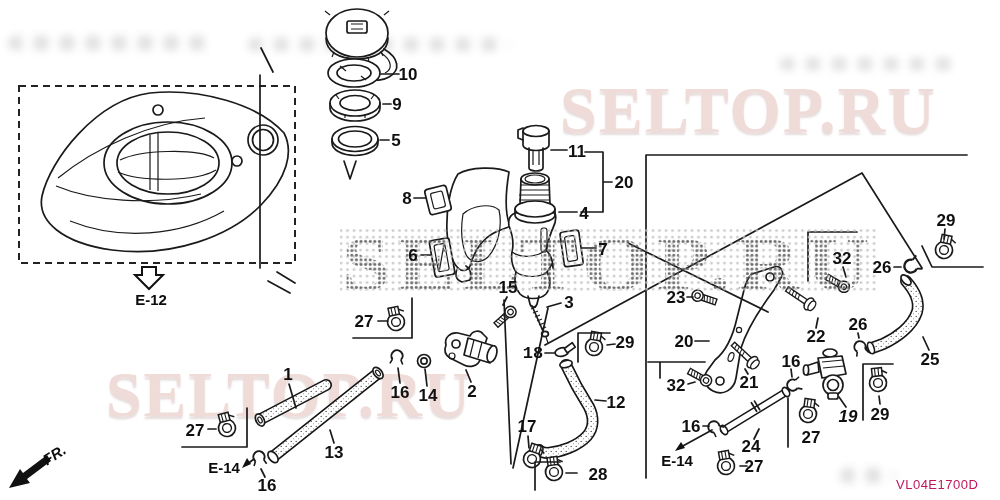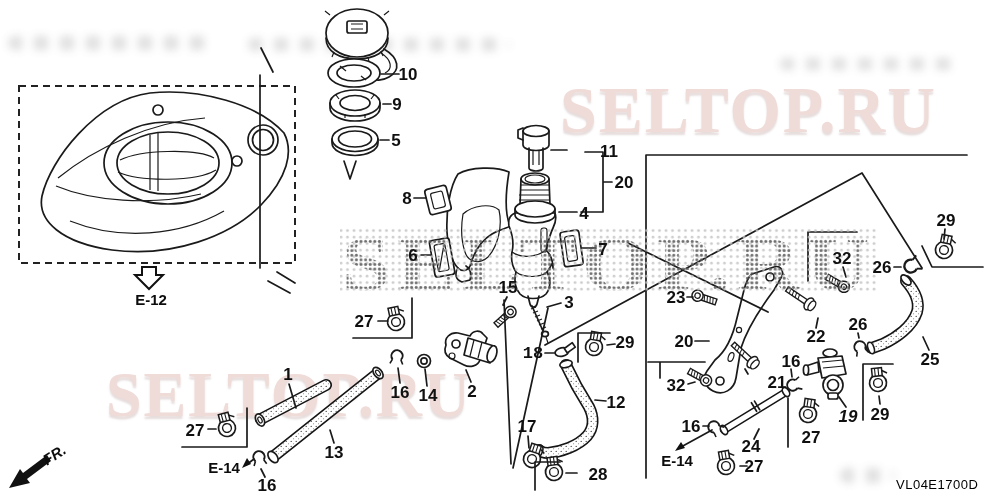--- a/index.html
+++ b/index.html
@@ -25,21 +25,21 @@
   .pipe-o{stroke:#151515;stroke-width:8;fill:none;stroke-linecap:round;}
   .pipe-i{stroke:#ffffff;stroke-width:5.2;fill:none;stroke-linecap:round;}
   
   #callout-layer{position:absolute;left:0;top:0;width:804px;height:500px;z-index:4;pointer-events:none;}
   .callout{position:absolute;transform:translate(-50%,-50%);font-weight:bold;font-size:17px;color:#101010;
            font-family:"Liberation Sans",sans-serif;line-height:1;}
   .ref-label{position:absolute;transform:translate(-50%,-50%);font-weight:bold;font-size:15px;color:#0c0c0c;
            z-index:4;font-family:"Liberation Sans",sans-serif;line-height:1;}
   .fr-label{position:absolute;left:42px;top:446px;font-weight:bold;font-style:italic;font-size:15px;color:#0c0c0c;
            transform:rotate(-33deg);z-index:4;}
-  .diagram-code{position:absolute;left:896px;top:477px;font-size:13px;color:#000000;letter-spacing:.5px;z-index:4;}
+  .diagram-code{position:absolute;left:896px;top:477px;font-size:13px;color:#be185d;letter-spacing:.5px;z-index:4;}
 </style>
 </head>
 <body>
 
 <div class="stage">
 
   <div class="wm wm-top">SELTOP.RU</div>
   <div class="wm wm-bottom">SELTOP.RU</div>
 
   <div class="smudge" style="left:8px;top:36px;width:200px;height:14px;"></div>
@@ -313,21 +313,21 @@
     <g opacity="0.85">
       <rect x="340" y="226" width="538" height="66" fill="url(#dotsLight)"></rect>
       <text x="342" y="290" font-family="Liberation Serif, serif" font-weight="bold" font-size="78" letter-spacing="6" textLength="534" lengthAdjust="spacingAndGlyphs" fill="url(#dotsDark)">SELTOP.RU</text>
     </g>
   </svg>
 
   <div id="callout-layer">
       <span class="callout" style="left: 408px; top: 74px;">10</span>
       <span class="callout" style="left: 397px; top: 104px;">9</span>
       <span class="callout" style="left: 396px; top: 140px;">5</span>
-      <span class="callout" style="left: 577px; top: 151px; margin-left: 32px;">11</span>
+      <span class="callout" style="left: 577px; top: 151px;">11</span>
       <span class="callout" style="left: 624px; top: 182px;">20</span>
       <span class="callout" style="left: 584px; top: 213px;">4</span>
       <span class="callout" style="left: 407px; top: 198px;">8</span>
       <span class="callout" style="left: 413px; top: 255px;">6</span>
       <span class="callout" style="left: 603px; top: 249px;">7</span>
       <span class="callout" style="left: 508px; top: 287px;">15</span>
       <span class="callout" style="left: 569px; top: 302px;">3</span>
       <span class="callout" style="left: 364px; top: 321px;">27</span>
       <span class="callout" style="left: 625px; top: 342px;">29</span>
       <span class="callout" style="left: 533px; top: 353px; font-family: Liberation Mono, monospace;">18</span>
@@ -342,21 +342,21 @@
       <span class="callout" style="left: 195px; top: 430px;">27</span>
       <span class="callout" style="left: 267px; top: 485px;">16</span>
       <span class="callout" style="left: 676px; top: 297px;">23</span>
       <span class="callout" style="left: 842px; top: 258px;">32</span>
       <span class="callout" style="left: 882px; top: 267px;">26</span>
       <span class="callout" style="left: 946px; top: 220px;">29</span>
       <span class="callout" style="left: 816px; top: 336px;">22</span>
       <span class="callout" style="left: 684px; top: 341px;">20</span>
       <span class="callout" style="left: 858px; top: 324px;">26</span>
       <span class="callout" style="left: 791px; top: 361px;">16</span>
-      <span class="callout" style="left: 749px; top: 382px; margin-left: 28px;">21</span>
+      <span class="callout" style="left: 749px; top: 382px;">21</span>
       <span class="callout" style="left: 676px; top: 385px;">32</span>
       <span class="callout" style="left: 848px; top: 416px; font-style: italic;">19</span>
       <span class="callout" style="left: 880px; top: 414px;">29</span>
       <span class="callout" style="left: 691px; top: 426px;">16</span>
       <span class="callout" style="left: 751px; top: 446px;">24</span>
       <span class="callout" style="left: 811px; top: 437px;">27</span>
       <span class="callout" style="left: 754px; top: 466px;">27</span>
       <span class="callout" style="left: 930px; top: 359px;">25</span>
     </div>
 

